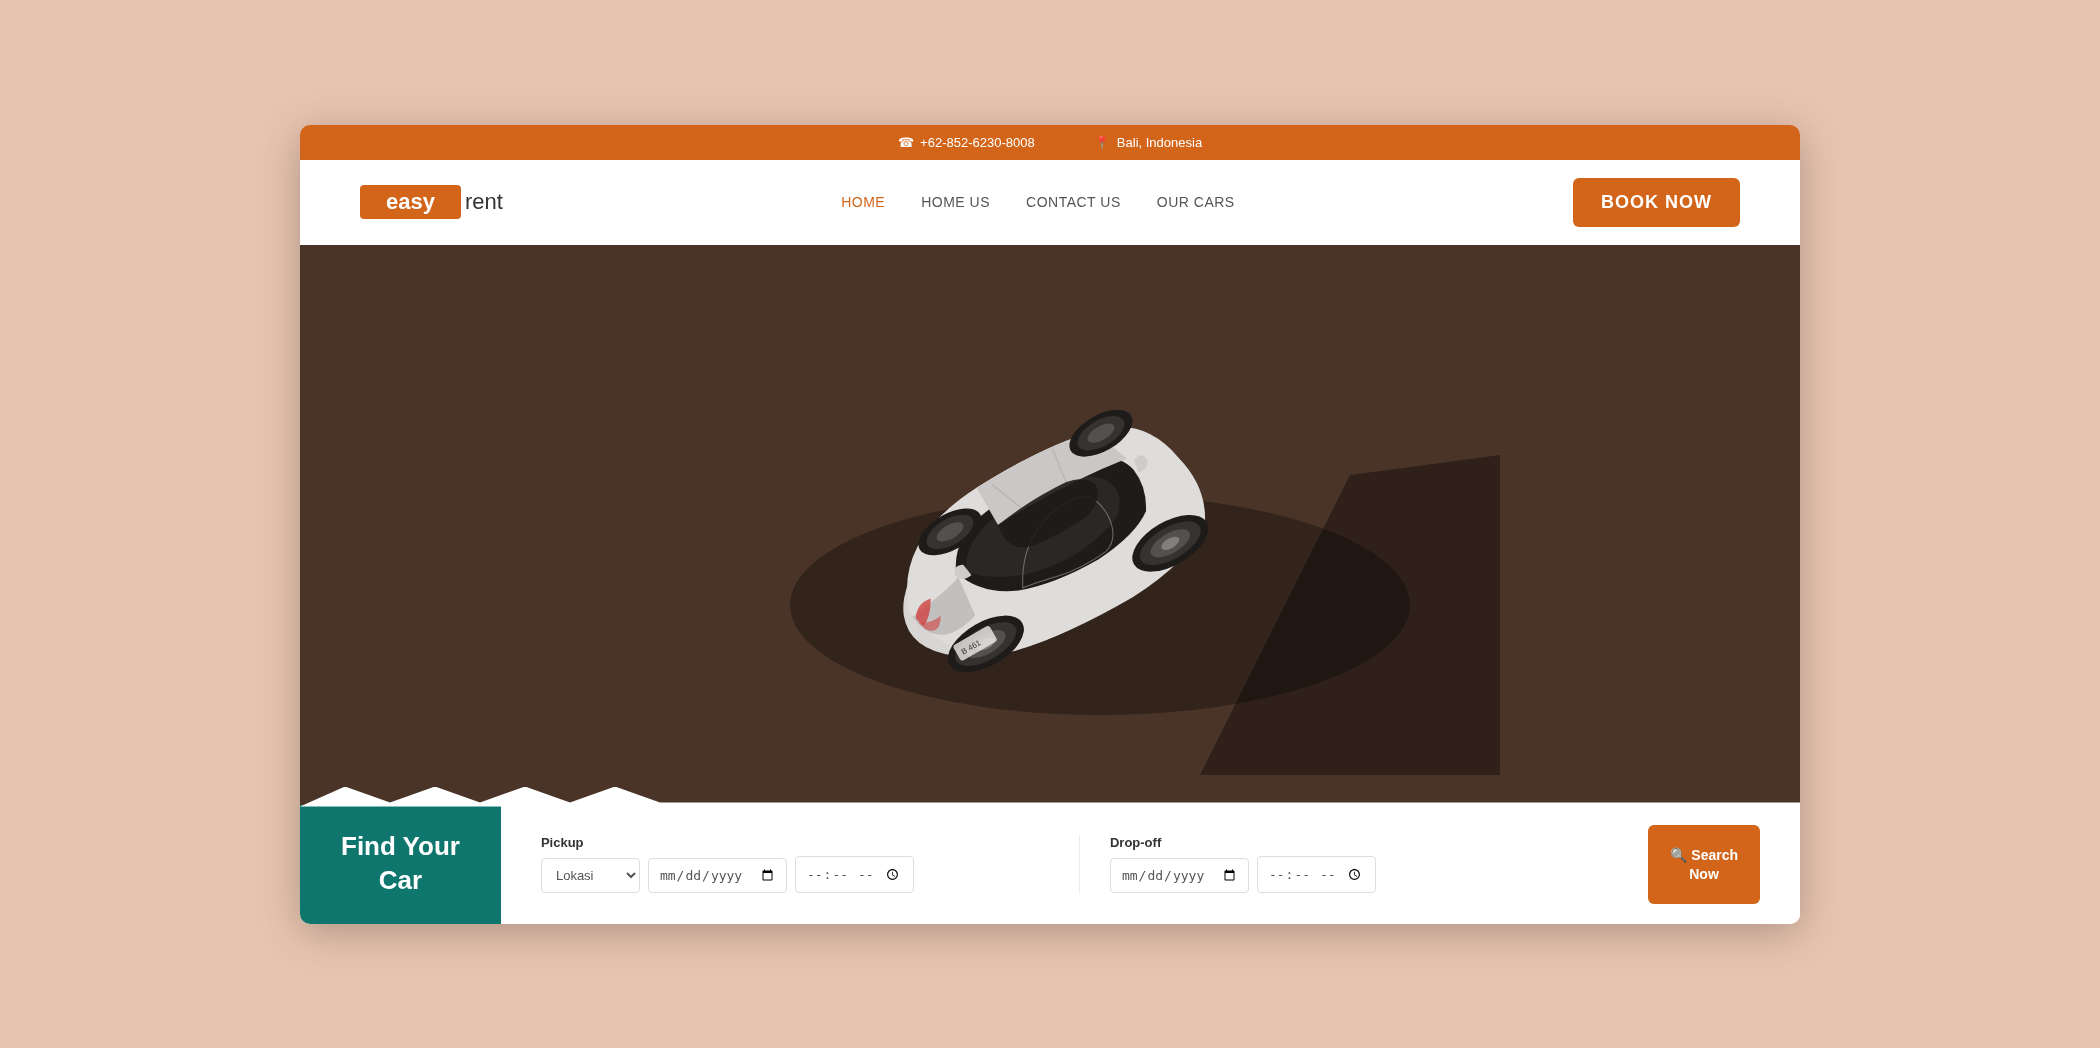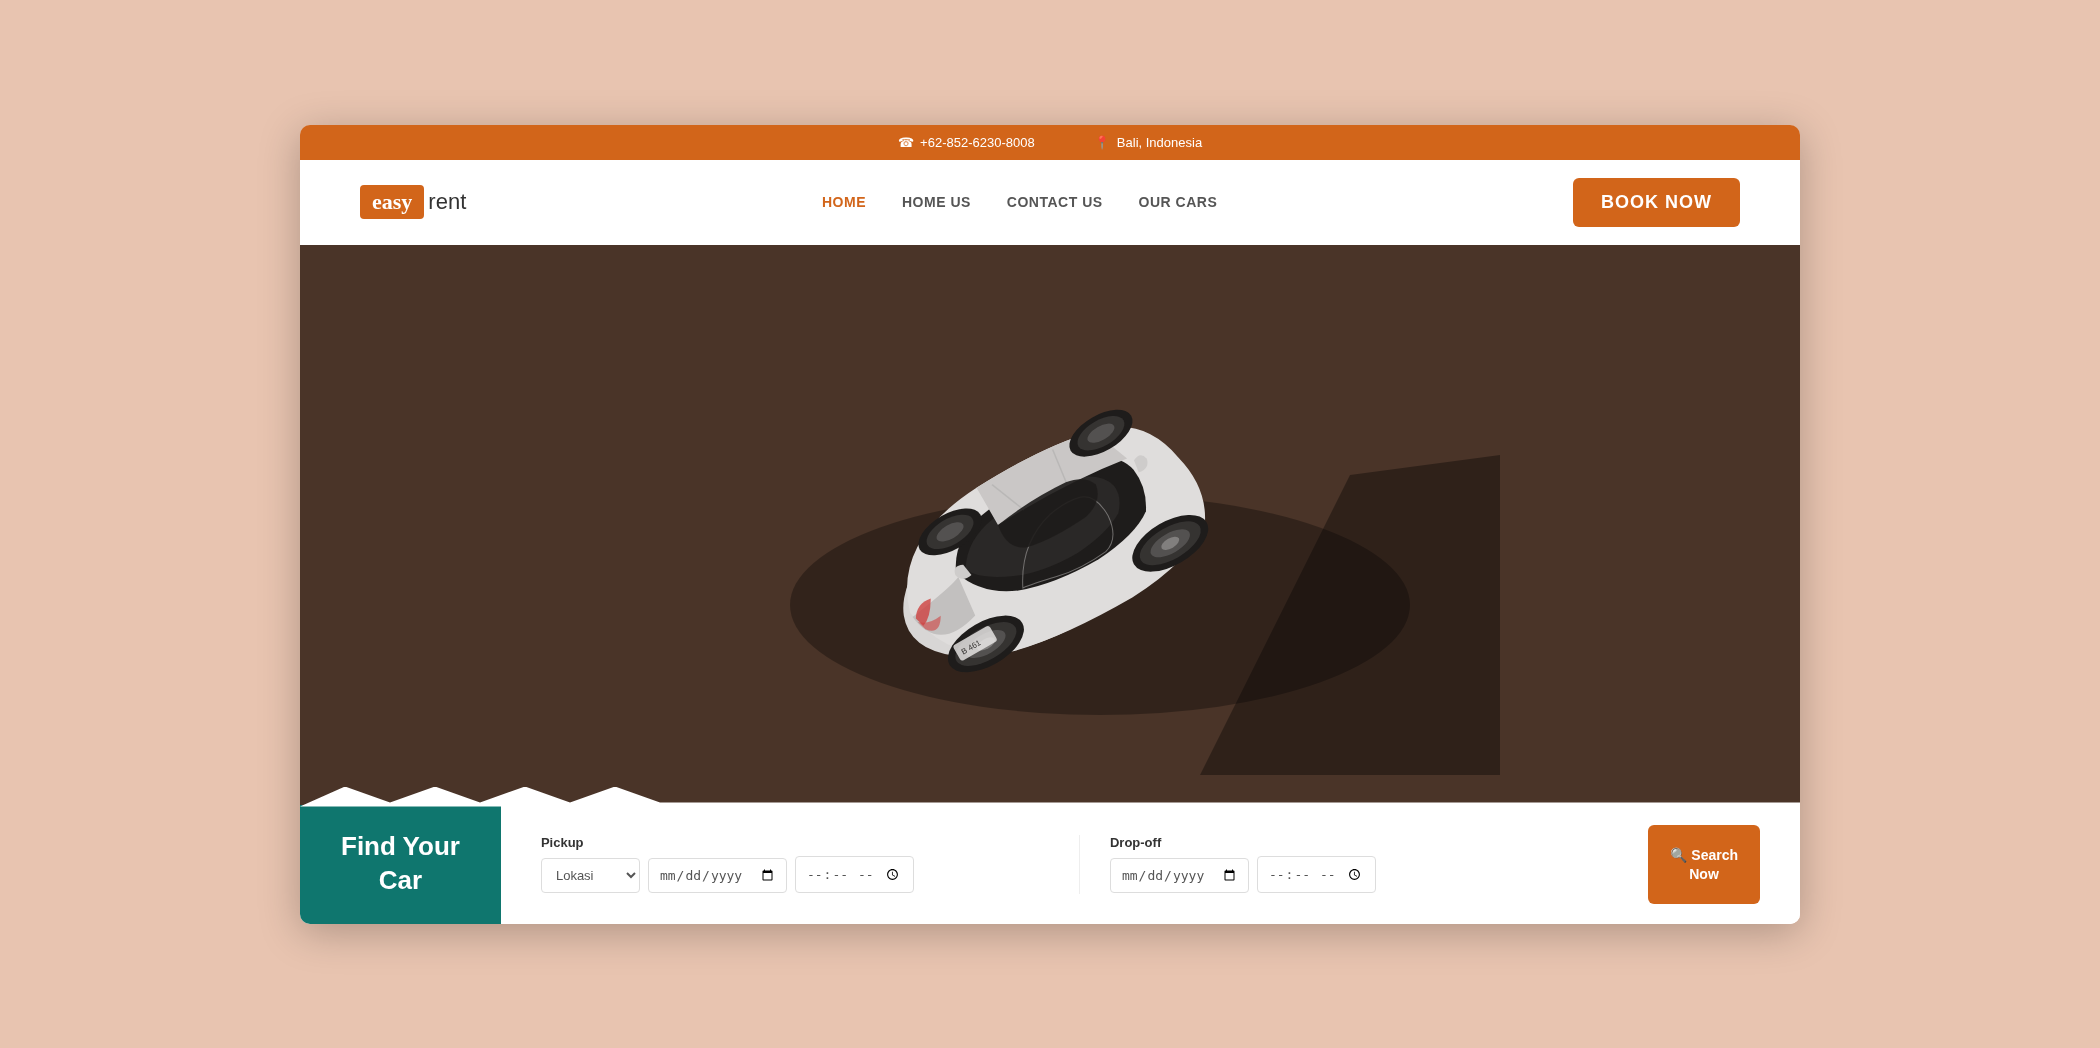--- a/index.html
+++ b/index.html
@@ -57,41 +57,40 @@
       align-items: center;
       gap: 4px;
       text-decoration: none;
     }
 
     .logo-easy {
       background: #d2651a;
       color: #fff;
       font-weight: 700;
       font-size: 22px;
-      padding: 4px 12px;
+      padding: 4px 26px;
       border-radius: 4px;
-      font-family: Liberation Serif, serif;
     }
 
     .logo-rent {
       color: #333;
       font-size: 22px;
       font-weight: 400;
       margin-left: 0;
     }
 
     .nav {
       display: flex;
       align-items: center;
       gap: 36px;
     }
 
     .nav-item {
       font-size: 14px;
-      font-weight: 700;
+      font-weight: 400;
       color: #555;
       cursor: pointer;
       text-decoration: none;
       letter-spacing: 0.5px;
     }
 
     .nav-item.active {
       color: #d2651a;
     }
 

